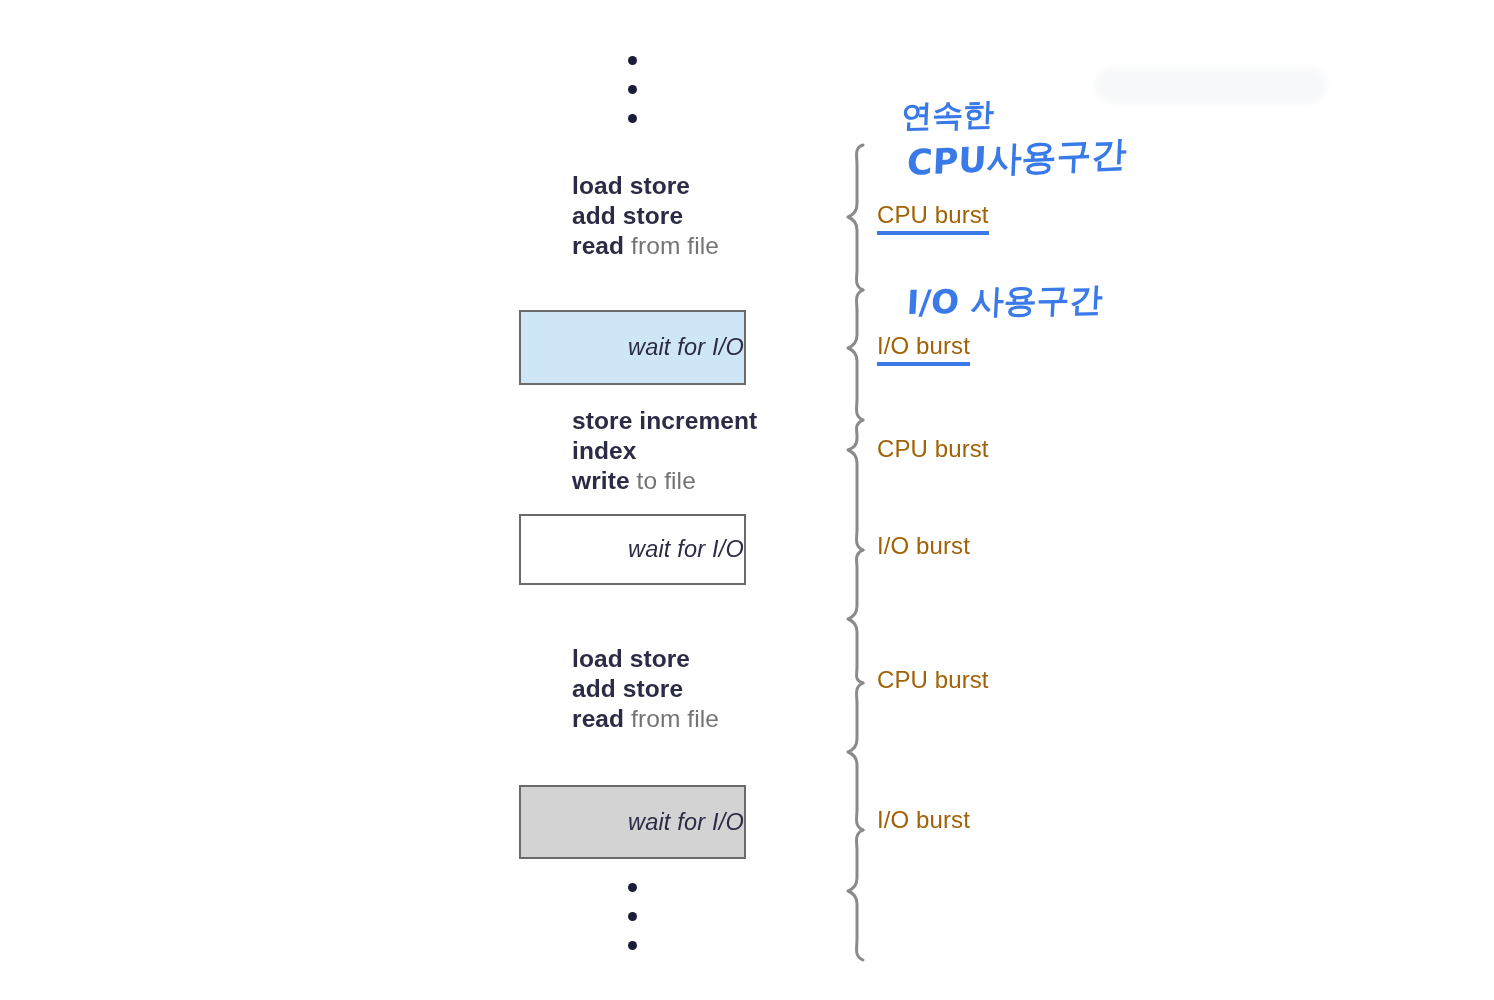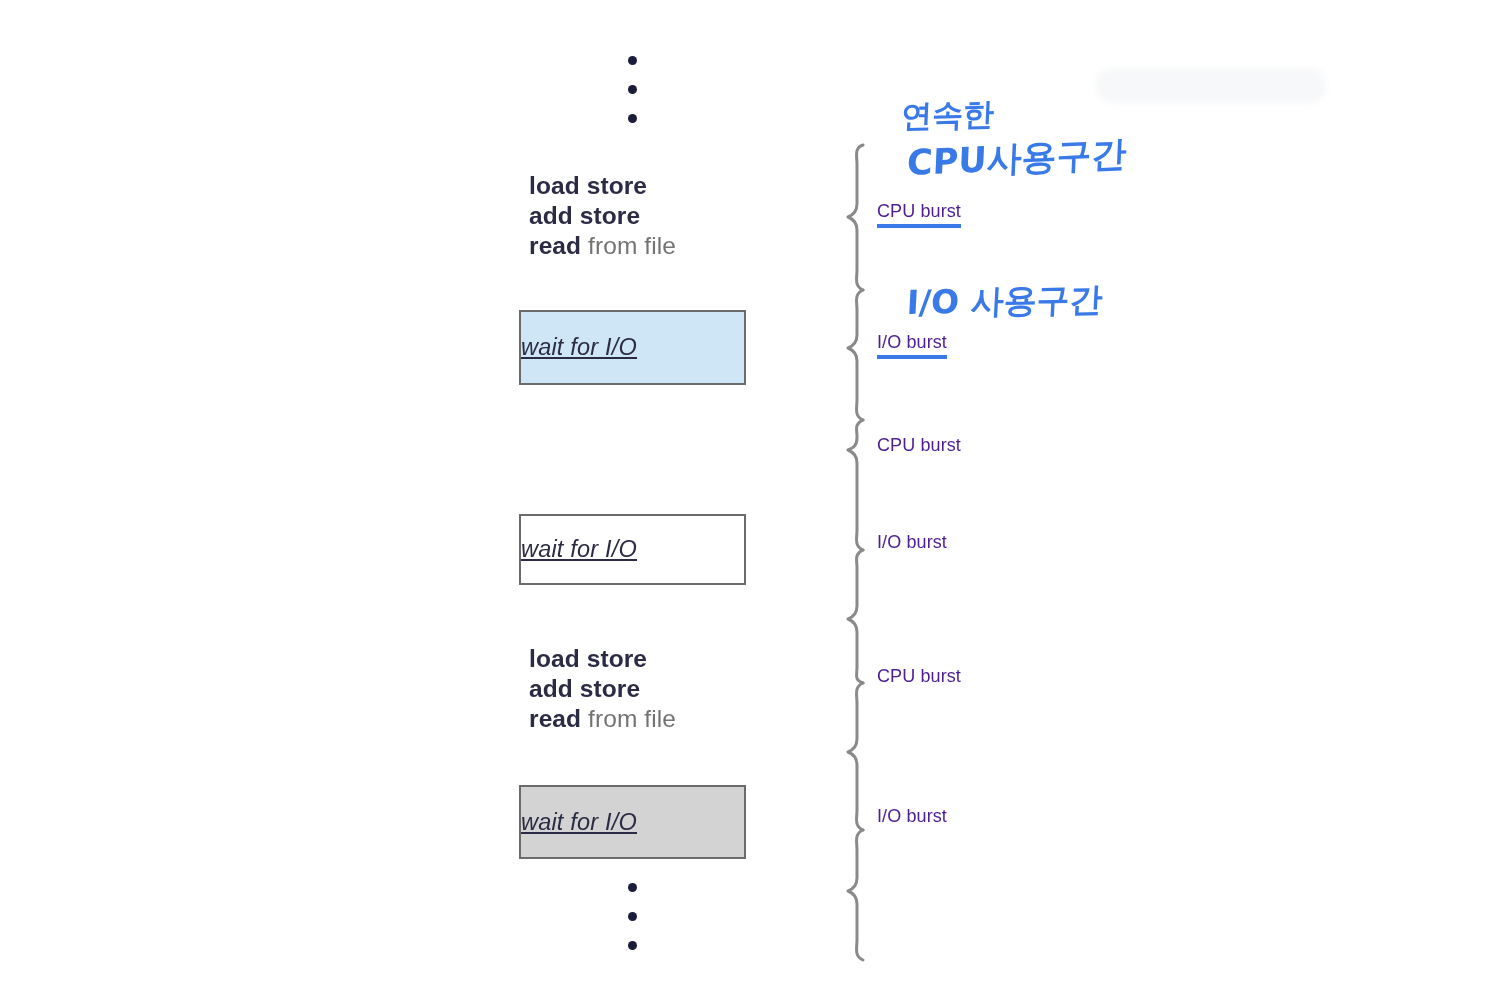--- a/index.html
+++ b/index.html
@@ -35,58 +35,57 @@
 
   
   .instr-block {
     position: absolute;
     color: #2b2b45;
     font-size: 24.5px;
     line-height: 30px;
     letter-spacing: 0.1px;
     white-space: nowrap;
   }
-  .instr-line { display: block; }
+  .instr-line { display: block; margin-left: 43px; }
   .instr-line b { font-weight: 700; }
   .instr-line span.reg { font-weight: 400; color: #737373; }
 
   
   .wait-box {
     position: absolute;
     border: 2px solid #6b6b6b;
     box-sizing: border-box;
     display: flex;
     align-items: center;
-    justify-content: flex-start;
+    justify-content: flex-end;
     font-style: italic;
     font-size: 23.5px;
     color: #2b2b45;
     letter-spacing: 0.2px;
-    text-decoration: underline;
   }
   .wait-box.blue  { background: #cfe6f7; }
   .wait-box.white { background: #ffffff; }
   .wait-box.gray  { background: #d3d3d3; }
 
   
   .brace-layer {
     position: absolute;
     left: 835px;
     top: 130px;
     width: 70px;
     height: 760px;
     pointer-events: none;
   }
   .brace-layer svg { display: block; overflow: visible; }
 
   
   .burst-label {
     position: absolute;
-    font-size: 18px;
-    color: #4c1d95;
+    font-size: 24px;
+    color: #a16207;
     white-space: nowrap;
     letter-spacing: 0.1px;
   }
   .burst-label.underlined::after {
     content: "";
     display: block;
     height: 4px;
     background: #3a7ae8;
     margin-top: 2px;
     width: 100%;
@@ -133,20 +132,25 @@
   <div class="instr-block" style="left:529px; top:171px;">
     <span class="instr-line"><b>load store</b><span class="reg"></span></span>
     <span class="instr-line"><b>add store</b><span class="reg"></span></span>
     <span class="instr-line"><b>read</b><span class="reg"> from file</span></span>
   </div>
 
   <div class="wait-box blue" style="left:519px; top:310px; width:227px; height:75px;">
     <span>wait for I/O</span>
   </div>
 
+  <div class="instr-block" style="left:529px; top:406px;">
+    <span class="instr-line"><b>store increment</b><span class="reg"></span></span>
+    <span class="instr-line"><b>index</b><span class="reg"></span></span>
+    <span class="instr-line"><b>write</b><span class="reg"> to file</span></span>
+  </div>
 
   <div class="wait-box white" style="left:519px; top:514px; width:227px; height:71px;">
     <span>wait for I/O</span>
   </div>
 
   <div class="instr-block" style="left:529px; top:644px;">
     <span class="instr-line"><b>load store</b><span class="reg"></span></span>
     <span class="instr-line"><b>add store</b><span class="reg"></span></span>
     <span class="instr-line"><b>read</b><span class="reg"> from file</span></span>
   </div>

